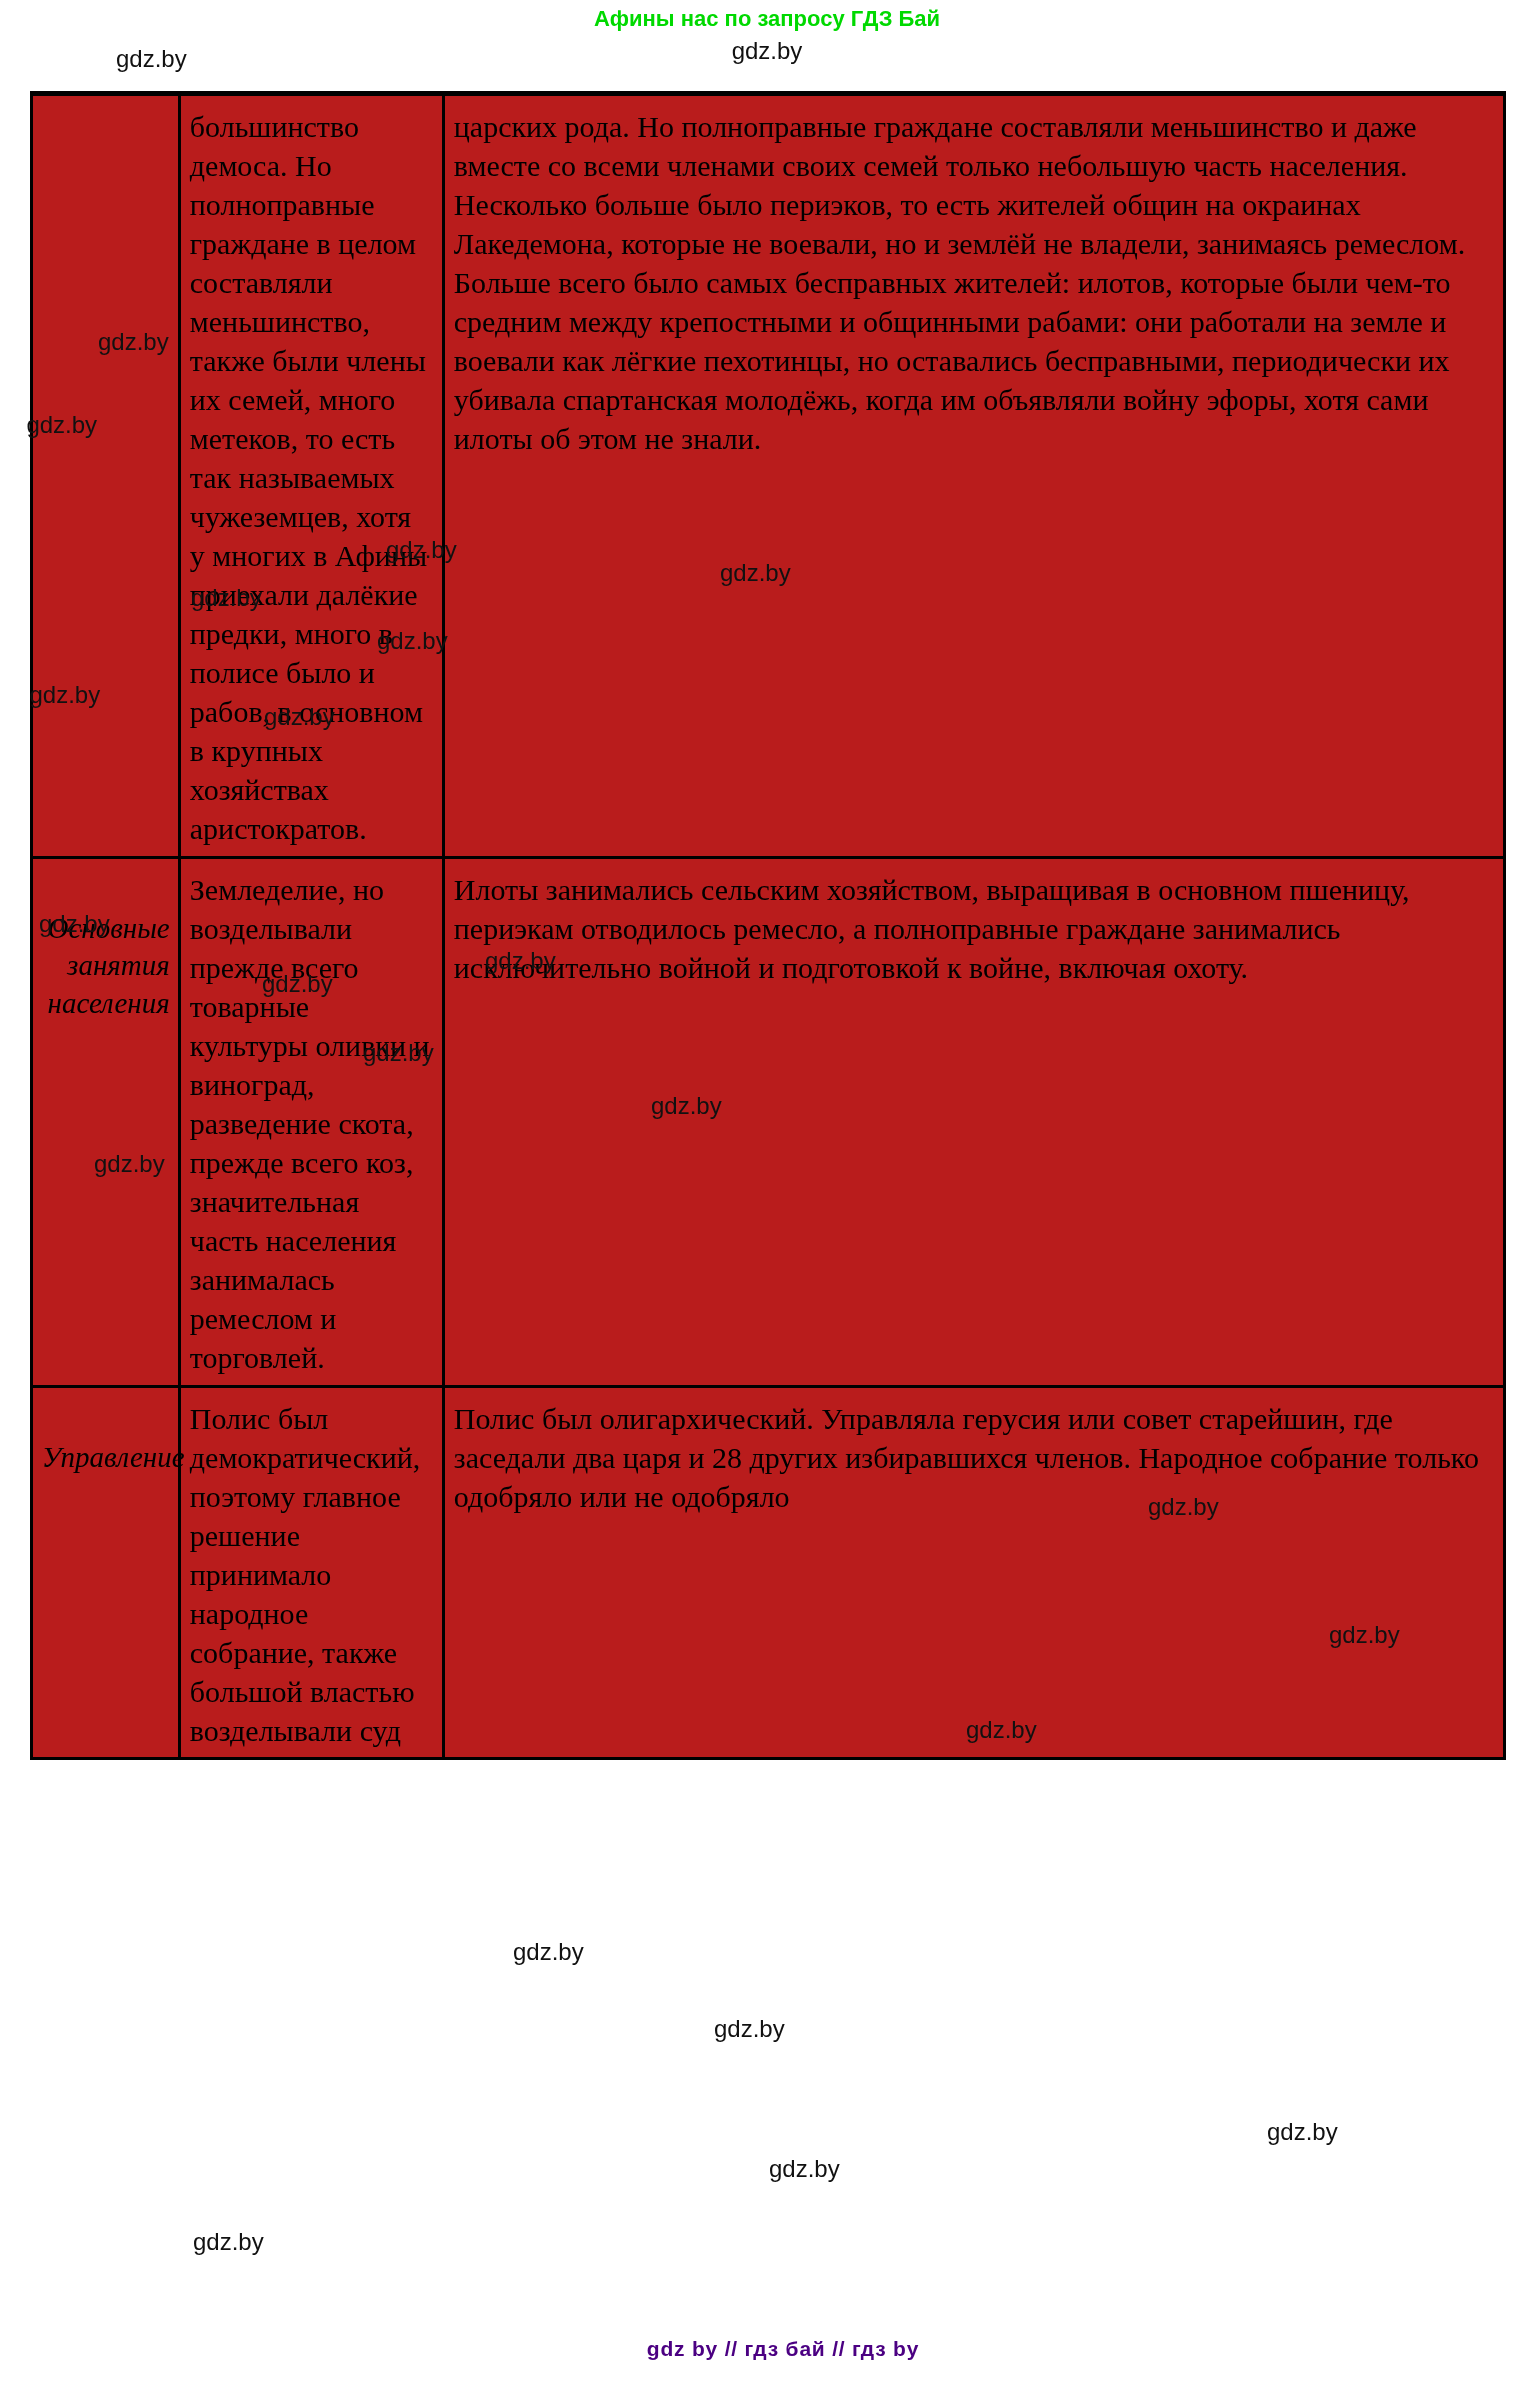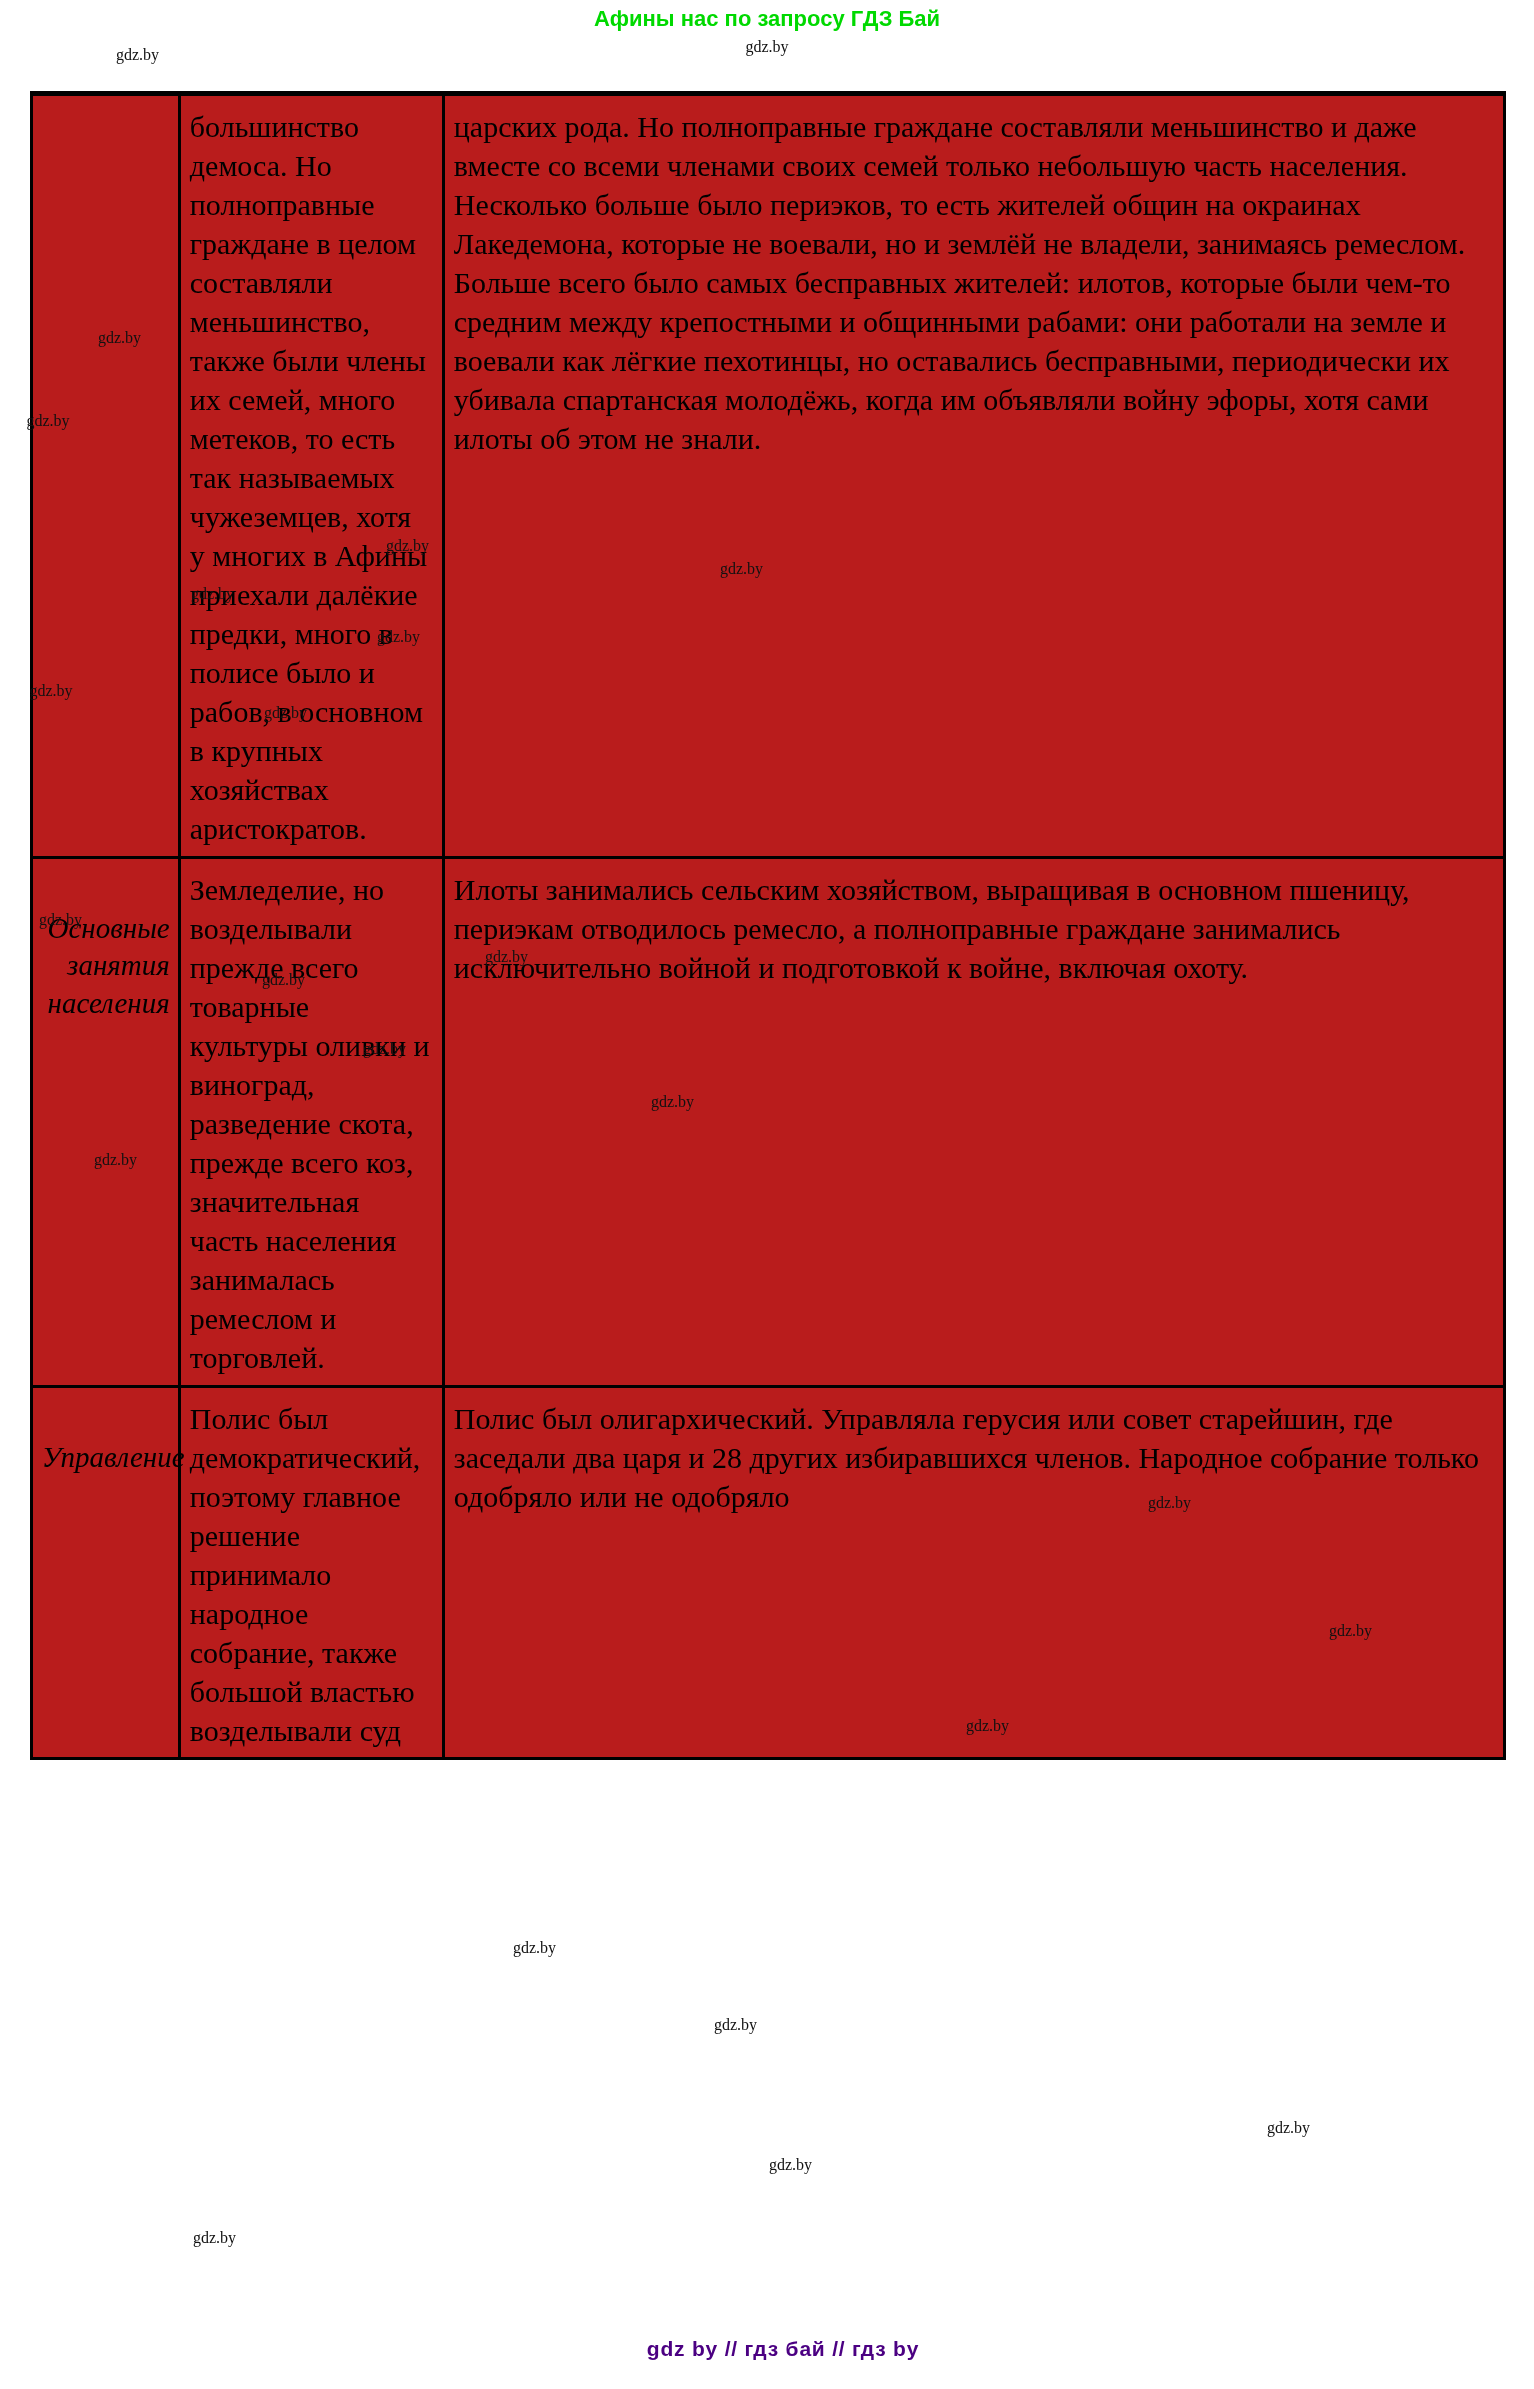--- a/index.html
+++ b/index.html
@@ -33,22 +33,22 @@
 
   
   .top-wm {
     width: 100%;
     text-align: center;
     height: 39px;
     padding-top: 3.1px;
   }
 
   .wm {
-    font-family: Liberation Serif, serif;
-    font-size: 16px;
+    font-family: Liberation Sans, sans-serif;
+    font-size: 24px;
     color: #111111;
     font-weight: normal;
     white-space: nowrap;
     line-height: 1;
   }
   .wm-abs {
     position: absolute;
     z-index: 5;
     pointer-events: none;
   }

